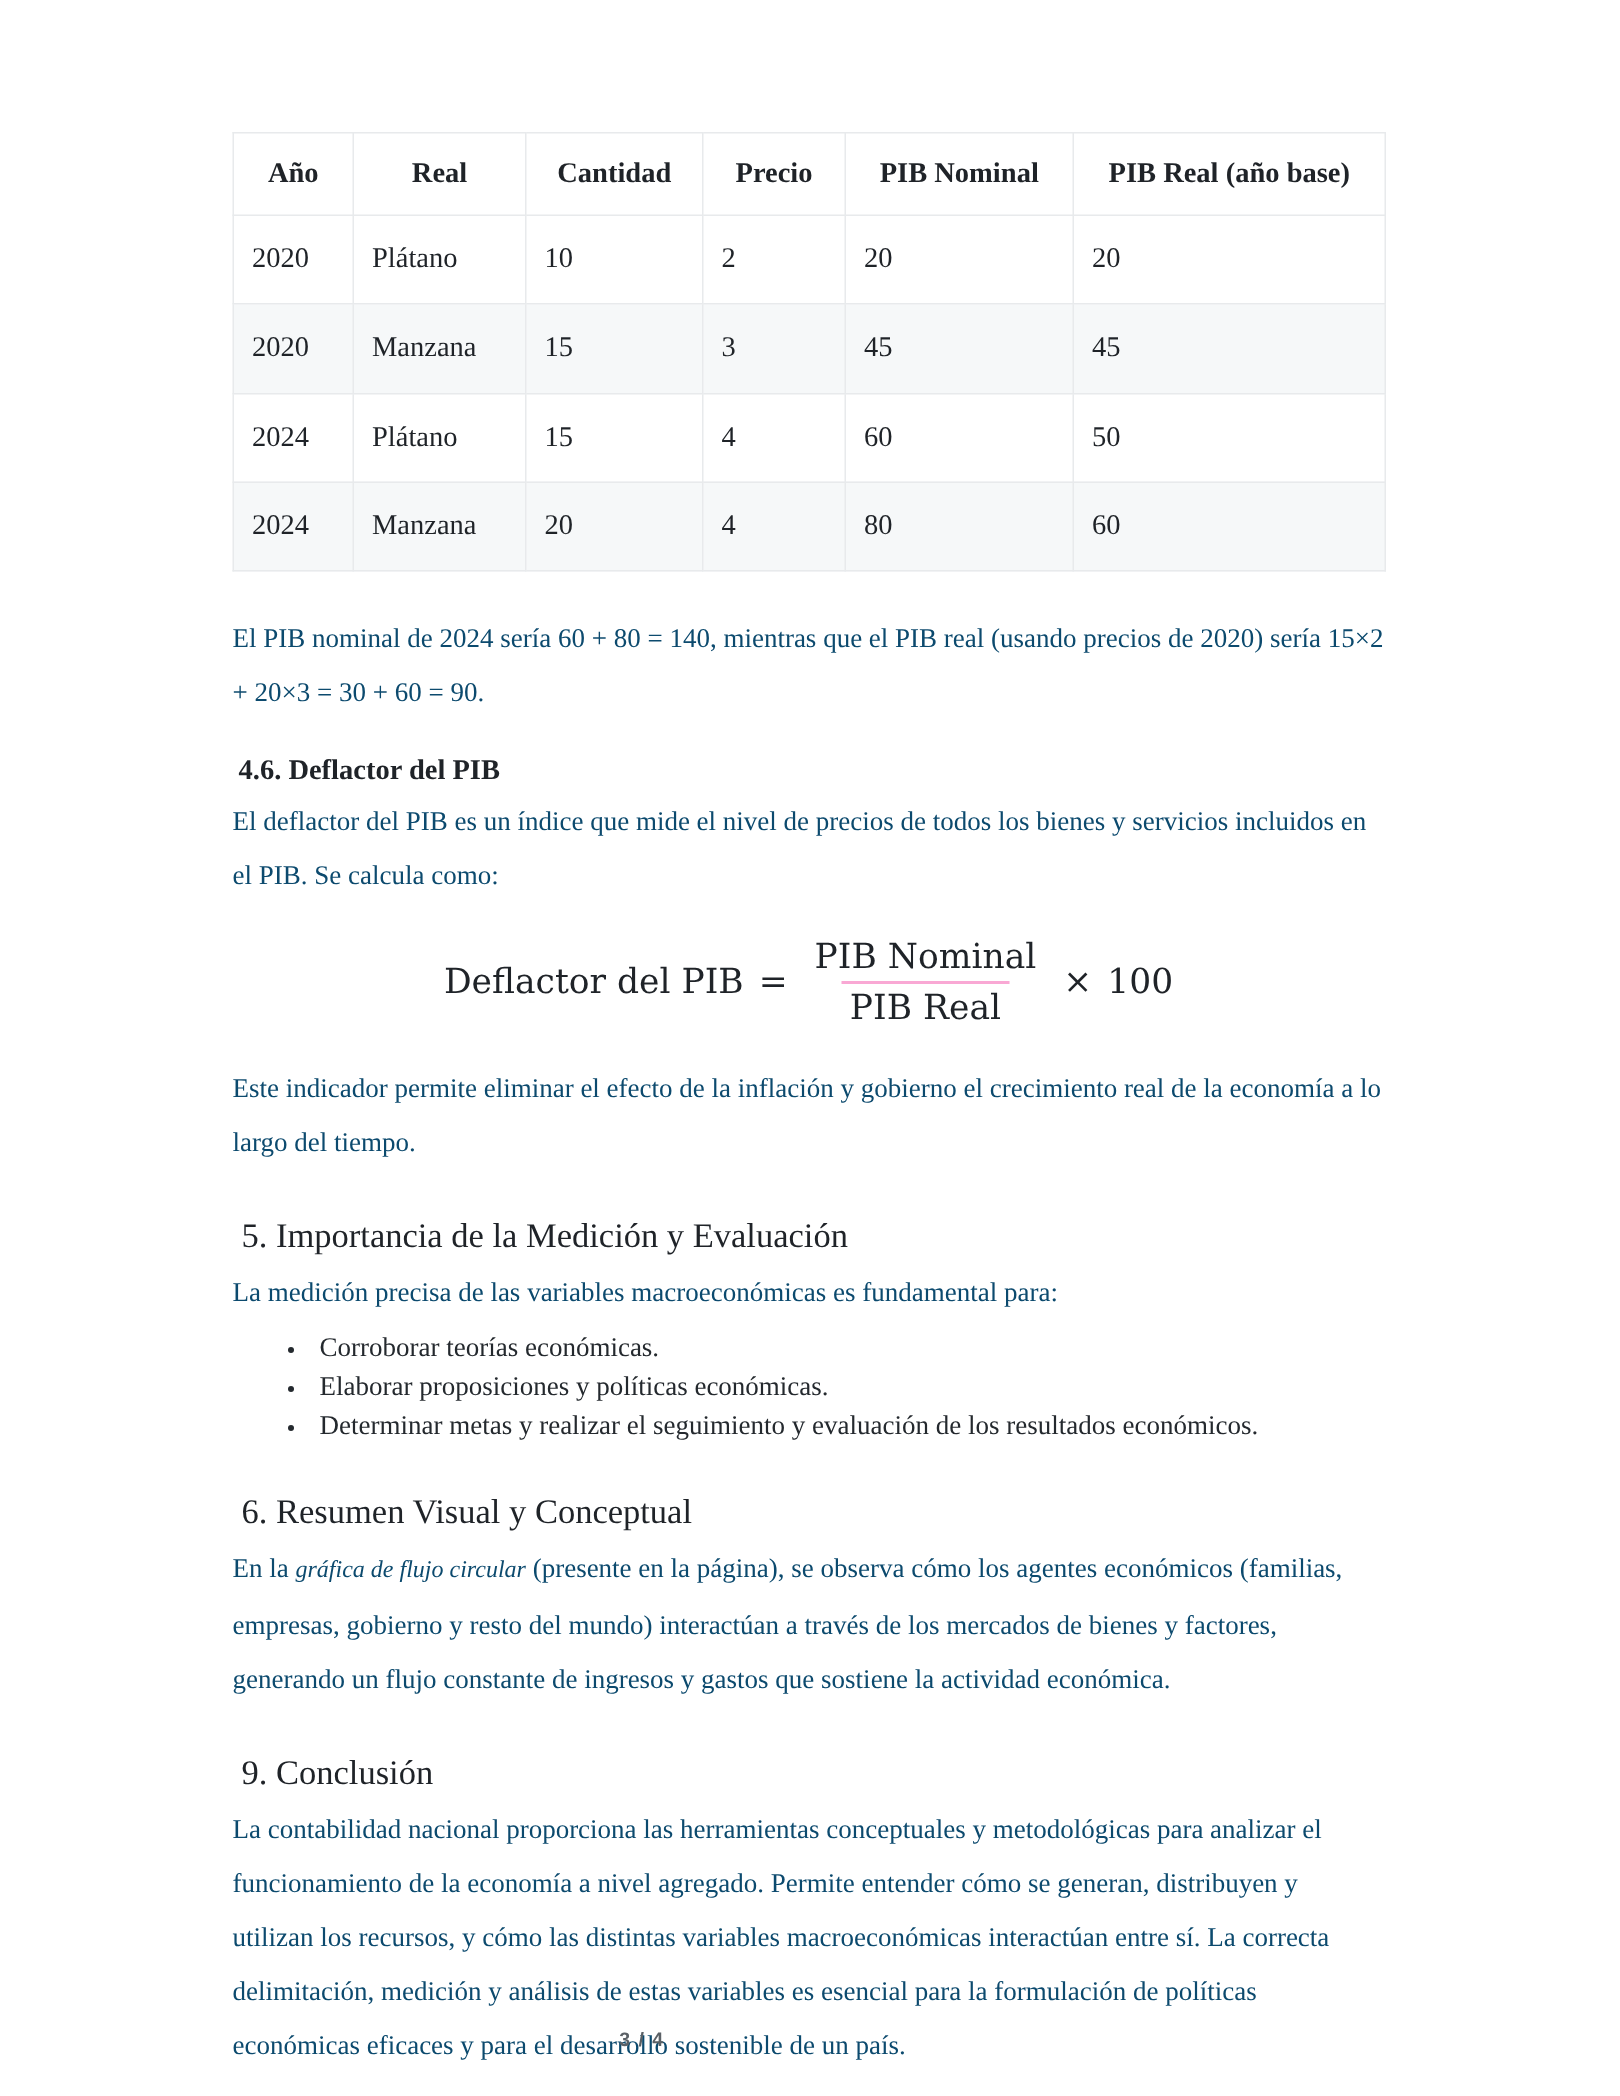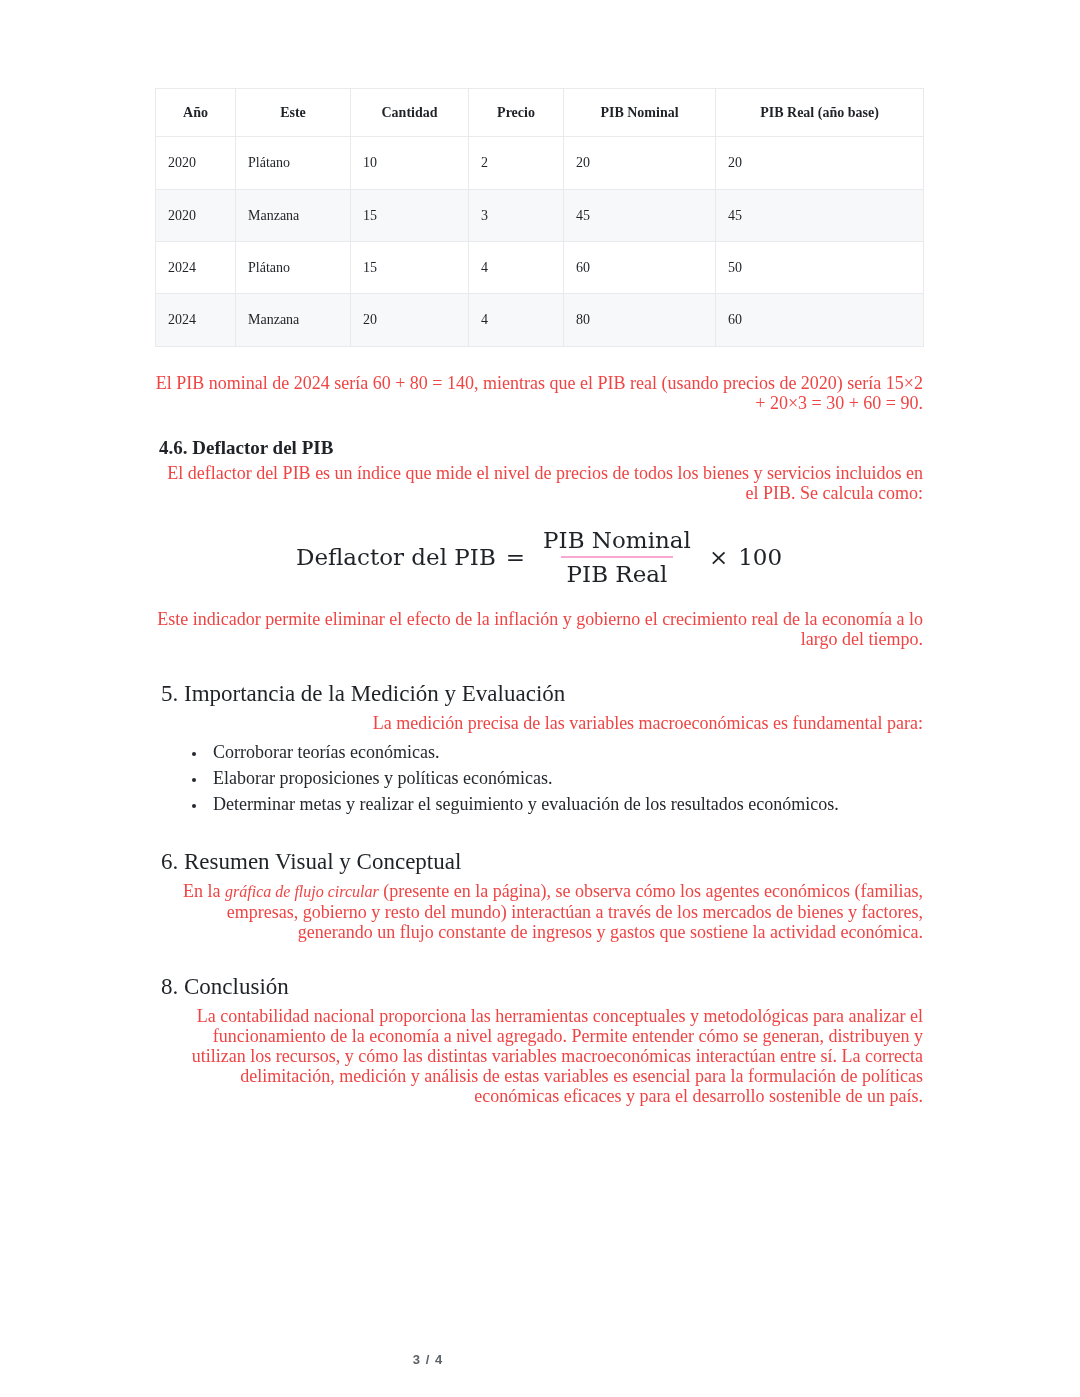--- a/index.html
+++ b/index.html
@@ -34,21 +34,21 @@
   .data-table {
     width: 768px;
     border-collapse: collapse;
     table-layout: fixed;
     margin: 0 0 0 0;
     background: #ffffff;
   }
   .data-table th,
   .data-table td {
     border: 1px solid #e8eaec;
-    font-size: 14px;
+    font-size: 19px;
     line-height: 1.38;
     color: #1f2328;
     vertical-align: middle;
     word-break: break-all;
     overflow-wrap: break-word;
   }
   .data-table th {
     font-weight: bold;
     text-align: center;
     padding: 14px 10px;
@@ -65,24 +65,24 @@
   .col-year   { width: 80px; }
   .col-good   { width: 115px; }
   .col-qty    { width: 118px; }
   .col-price  { width: 95px; }
   .col-nom    { width: 152px; }
   .col-real   { width: 208px; }
 
   
   .para {
     font-size: 18px;
-    line-height: 20px;
+    line-height: 36px;
     margin: 0;
-    color: #ef4444;
-    text-align: right;
+    color: #0c4a6e;
+    text-align: left;
   }
   .gap-after-table { margin-top: 26px; }
 
   h3.subhead {
     font-size: 19px;
     font-weight: bold;
     line-height: 26px;
     margin: 22px 0 2px 4px;
     color: #1f2328;
   }
@@ -162,21 +162,21 @@
         <col class="col-year">
           <col class="col-good">
           <col class="col-qty">
         <col class="col-price">
           <col class="col-nom">
           <col class="col-real">
       </colgroup>
       <thead>
         <tr>
           <th>Año</th>
-          <th>Este</th>
+          <th>Real</th>
           <th>Cantidad</th>
           <th>Precio</th>
           <th>PIB Nominal</th>
           <th>PIB Real (año base)</th>
         </tr>
       </thead>
       <tbody>
         <tr>
           <td>2020</td>
           <td>Plátano</td>
@@ -240,20 +240,20 @@
     <ul class="bullets">
       <li>Corroborar teorías económicas.</li>
       <li>Elaborar proposiciones y políticas económicas.</li>
       <li>Determinar metas y realizar el seguimiento y evaluación de los resultados económicos.</li>
     </ul>
 
     <h2 class="section">6. Resumen Visual y Conceptual</h2>
 
     <p class="para"><span>En la </span><span class="italic-term">gráfica de flujo circular</span><span> (presente en la página), se observa cómo los agentes económicos (familias, empresas, gobierno y resto del mundo) interactúan a través de los mercados de bienes y factores, generando un flujo constante de ingresos y gastos que sostiene la actividad económica.</span></p>
 
-    <h2 class="section">8. Conclusión</h2>
+    <h2 class="section">9. Conclusión</h2>
 
     <p class="para">La contabilidad nacional proporciona las herramientas conceptuales y metodológicas para analizar el funcionamiento de la economía a nivel agregado. Permite entender cómo se generan, distribuyen y utilizan los recursos, y cómo las distintas variables macroeconómicas interactúan entre sí. La correcta delimitación, medición y análisis de estas variables es esencial para la formulación de políticas económicas eficaces y para el desarrollo sostenible de un país.</p>
 
   </div>
 
   <div class="footer">3 / 4</div>
 </div>
 
 </body></html>

